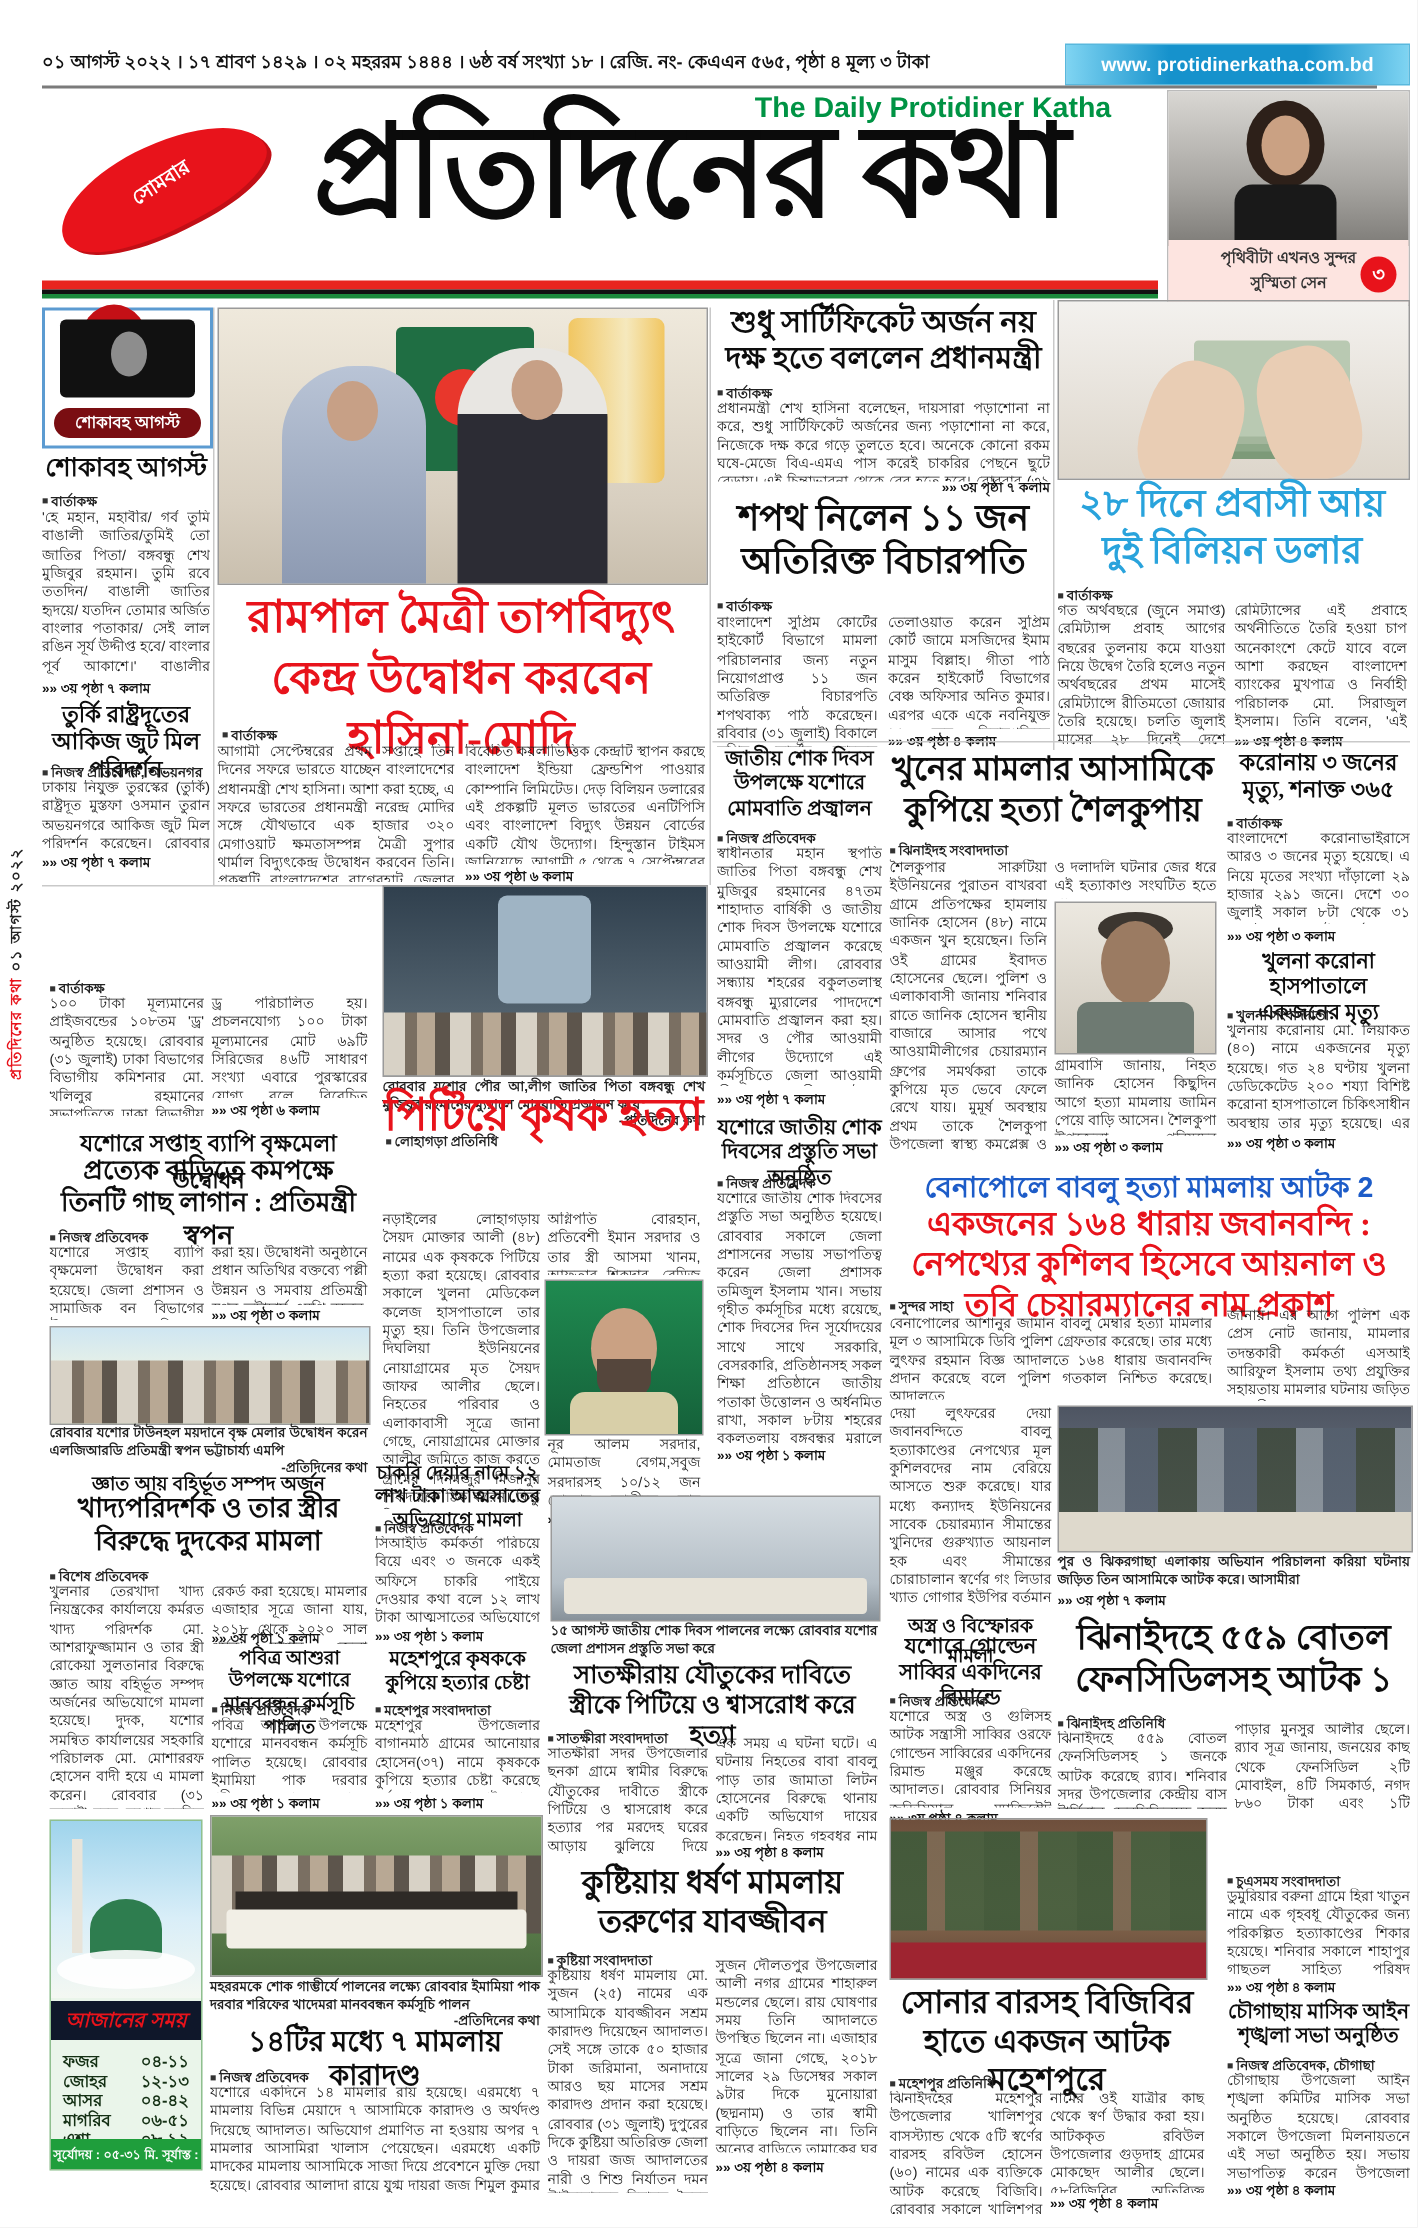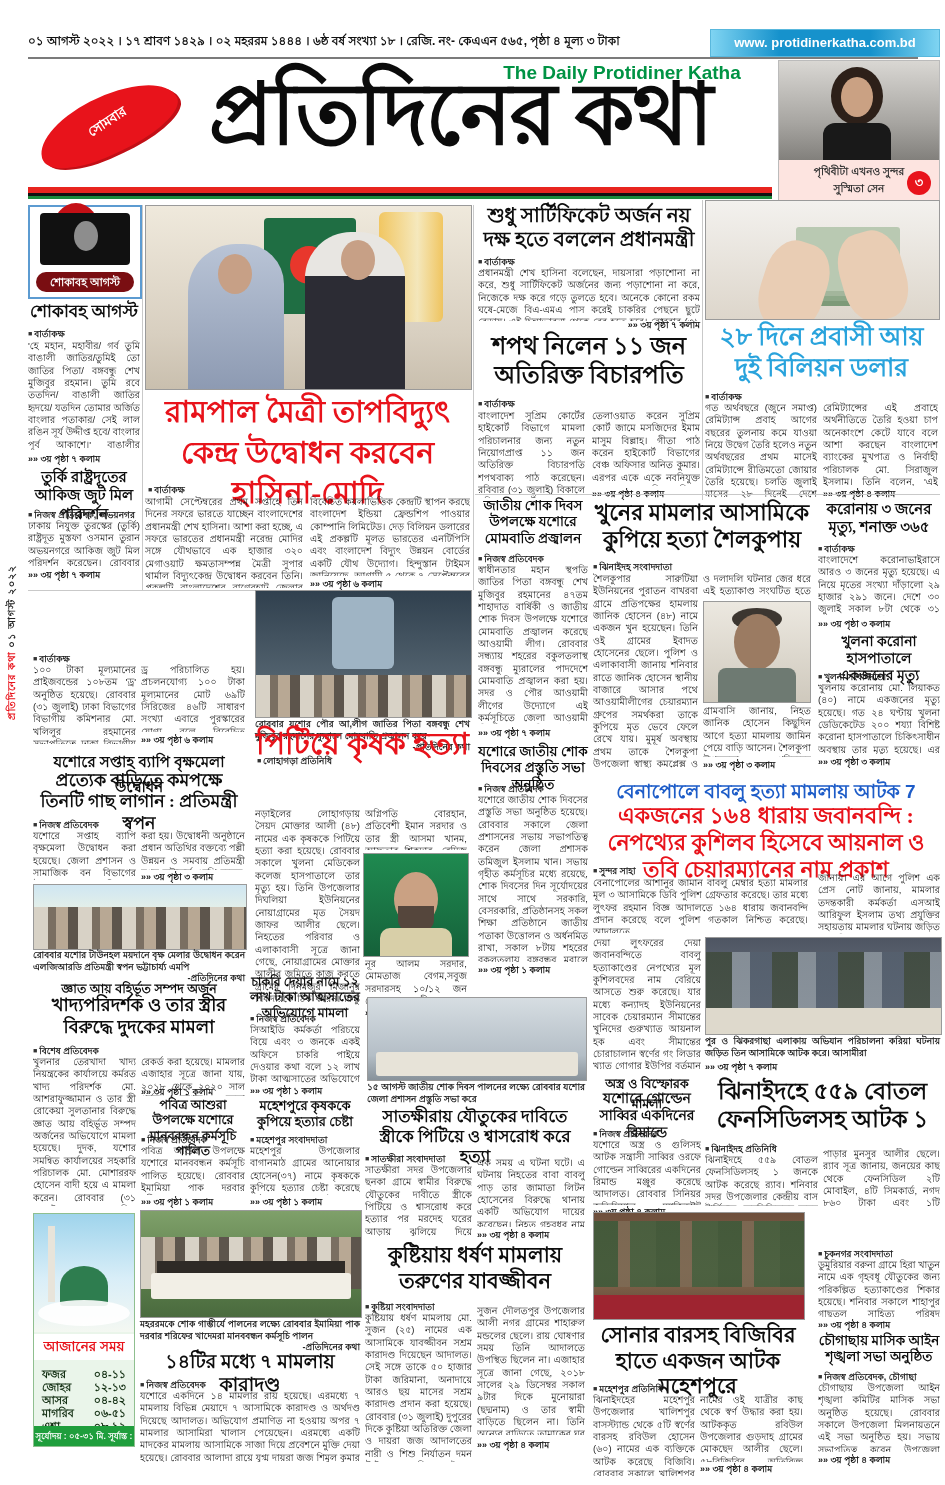--- a/index.html
+++ b/index.html
@@ -62,22 +62,22 @@
   .badge-face{position:absolute;left:34px;top:8px;width:24px;height:30px;border-radius:50%;background:#8d8d8d;}
   #badge-ribbon{position:absolute;left:6px;bottom:5px;right:6px;height:20px;background:#7a0e12;
                 border-radius:10px;color:#fff;font-size:11px;font-weight:bold;text-align:center;line-height:20px;}
   
   #azan{border:1px solid #8fbf8f;background:#eaf5ea;}
   #azan-photo{position:absolute;left:0;top:0;right:0;height:118px;
      background:linear-gradient(180deg,#9fd4ec,#d9eef8 55%,#f4f8f2);}
   .dome{position:absolute;left:26px;top:52px;width:48px;height:40px;border-radius:50% 50% 8% 8%;background:#2e7d4f;}
   .minaret{position:absolute;left:14px;top:12px;width:7px;height:76px;background:#e8e4da;}
   .cloud{position:absolute;left:4px;top:86px;width:92px;height:26px;border-radius:50%;background:#fff;opacity:.9;}
-  #azan-title{position:absolute;left:0;right:0;top:120px;height:26px;background:#ffffff;
-              color:#e8131b;font-size:13.5px;font-weight:bold;text-align:center;line-height:26px;}
+  #azan-title{position:absolute;left:0;right:0;top:120px;height:26px;background:#0f172a;
+              color:#e8131b;font-size:13.5px;font-weight:bold;text-align:center;line-height:26px;font-style:italic;}
   .azan-row{position:absolute;left:8px;right:8px;height:13px;font-size:11px;font-weight:bold;color:#143014;}
   .azan-row .t{float:right;}
   #azan-foot{position:absolute;left:0;right:0;bottom:0;height:20px;background:#1f9e3c;color:#fff;
              font-size:8.5px;font-weight:bold;text-align:center;line-height:20px;}
   
   #ph-main{background:linear-gradient(180deg,#efe9dc,#d8cfc0 70%,#c9bfae);}
   .bd-flag{position:absolute;left:118px;top:12px;width:92px;height:96px;background:#1f6e43;border-radius:4px;}
   .bd-flag div{position:absolute;left:26px;top:28px;width:38px;height:38px;border-radius:50%;background:#e8372c;}
   .in-flag{position:absolute;right:28px;top:6px;width:64px;height:110px;
            background:linear-gradient(90deg,#f2c14d,#f7e9b8 60%,#f2c14d);border-radius:6px;opacity:.85;}
@@ -304,21 +304,21 @@
   <div class="abs hl" style="left:250px;top:975px;width:110px;font-size:12.5px;">চাকরি দেয়ার নামে ১২ লাখ টাকা আত্মসাতের অভিযোগে মামলা</div>
   <div class="abs byline" style="left:250px;top:1012px;">নিজস্ব প্রতিবেদক</div>
   <div class="abs body" style="left:250px;top:1024px;width:110px;height:60px;">সিআইডি কর্মকর্তা পরিচয়ে বিয়ে এবং ৩ জনকে একই অফিসে চাকরি পাইয়ে দেওয়ার কথা বলে ১২ লাখ টাকা আত্মসাতের অভিযোগে মোস্তাক হোসেন রাজ ওরফে বিল্লাল হোসেন নামে এক ব্যক্তির বিরুদ্ধে</div>
   <div class="abs jump" style="left:250px;top:1084px;width:110px;text-align:left;">»» ৩য় পৃষ্ঠা ১ কলাম</div>
 
   <div class="abs hl" style="left:250px;top:1098px;width:110px;font-size:13px;">মহেশপুরে কৃষককে কুপিয়ে হত্যার চেষ্টা</div>
   <div class="abs byline" style="left:250px;top:1133px;">মহেশপুর সংবাদদাতা</div>
   <div class="abs body" style="left:250px;top:1145px;width:110px;height:50px;">মহেশপুর উপজেলার বাগানমাঠ গ্রামের আনোয়ার হোসেন(৩৭) নামে কৃষককে কুপিয়ে হত্যার চেষ্টা করেছে দুর্বৃত্তরা। ২৬ জুলাই রাতে উপজেলার বাগানমাঠ গ্রামে তাকে কুপিয়ে মারাত্মক জখম করা হয়।</div>
   <div class="abs jump" style="left:250px;top:1195px;width:110px;text-align:left;">»» ৩য় পৃষ্ঠা ১ কলাম</div>
 
-  <div class="abs kick dblue" style="left:590px;top:777px;width:352px;font-size:19px;color:#1d5cc8;">বেনাপোলে বাবলু হত্যা মামলায় আটক 7</div>
+  <div class="abs kick dblue" style="left:590px;top:777px;width:352px;font-size:19px;color:#1d5cc8;">বেনাপোলে বাবলু হত্যা মামলায় আটক 2</div>
   <div class="abs hl red" style="left:590px;top:803px;width:352px;font-size:22px;">একজনের ১৬৪ ধারায় জবানবন্দি : নেপথ্যের কুশিলব হিসেবে আয়নাল ও তবি চেয়ারম্যানের নাম প্রকাশ</div>
   <div class="abs byline" style="left:593px;top:864px;">সুন্দর সাহা</div>
   <div class="abs body" style="left:593px;top:877px;width:215px;height:56px;">বেনাপোলের আশানুর জামান বাবলু মেম্বার হত্যা মামলার মূল ৩ আসামিকে ডিবি পুলিশ গ্রেফতার করেছে। তার মধ্যে লুৎফর রহমান বিজ্ঞ আদালতে ১৬৪ ধারায় জবানবন্দি প্রদান করেছে বলে পুলিশ গতকাল নিশ্চিত করেছে। আদালতে</div>
   <div class="abs body" style="left:818px;top:872px;width:122px;height:62px;">জানায়। এর আগে পুলিশ এক প্রেস নোট জানায়, মামলার তদন্তকারী কর্মকর্তা এসআই আরিফুল ইসলাম তথ্য প্রযুক্তির সহায়তায় মামলার ঘটনায় জড়িত আসামীর অবস্থান সনাক্ত করেন। গতকাল যশোর জেলার মনিরাম-</div>
   <div class="abs body" style="left:593px;top:937px;width:108px;height:132px;">দেয়া লুৎফরের দেয়া জবানবন্দিতে বাবলু হত্যাকাণ্ডের নেপথ্যের মূল কুশিলবদের নাম বেরিয়ে আসতে শুরু করেছে। যার মধ্যে কন্যাদহ ইউনিয়নের সাবেক চেয়ারম্যান সীমান্তের খুনিদের গুরুখ্যাত আয়নাল হক এবং সীমান্তের চোরাচালান স্বর্ণের গং লিডার খ্যাত গোগার ইউপির বর্তমান চেয়ারম্যান তবিবর রহমান ওরফে তবি অন্যতম বলে জানা গেছে। এদিকে, ডিবি পুলিশ ইতোপূর্বে আটক হাকিম এবং আদালতে স্যারেন্ডার করা আশানুরের রিমান্ড আবেদন করেছে। আজ আপার এবং কশিম উদ্দিনের রিমান্ড আবেদন করা হবে বলে সূত্র</div>
   <div class="photo" id="ph-arrest" style="left:705px;top:937px;width:235px;height:96px;">
     <div class="arrest-row"></div>
     <div class="arrest-table"></div>
   </div>
   <div class="abs cap" style="left:705px;top:1036px;width:235px;">পুর ও ঝিকরগাছা এলাকায় অভিযান পরিচালনা করিয়া ঘটনায় জড়িত তিন আসামিকে আটক করে। আসামীরা</div>
@@ -338,21 +338,21 @@
   <div class="photo" id="ph-bgb" style="left:593px;top:1212px;width:210px;height:106px;">
     <div class="bgb-row"></div>
     <div class="bgb-table"></div>
   </div>
   <div class="abs hl" style="left:593px;top:1323px;width:210px;font-size:21px;">সোনার বারসহ বিজিবির হাতে একজন আটক মহেশপুরে</div>
   <div class="abs byline" style="left:593px;top:1382px;">মহেশপুর প্রতিনিধি</div>
   <div class="abs body" style="left:593px;top:1394px;width:102px;height:82px;">ঝিনাইদহের মহেশপুর উপজেলার খালিশপুর বাসস্ট্যান্ড থেকে ৫টি স্বর্ণের বারসহ রবিউল হোসেন (৬০) নামের এক ব্যক্তিকে আটক করেছে বিজিবি। রোববার সকালে খালিশপুর বাজারে একটি যাত্রীবাহি বাসে তল্লাশি করে রবিউল ইসলাম</div>
   <div class="abs body" style="left:700px;top:1394px;width:103px;height:68px;">নামের ওই যাত্রীর কাছ থেকে স্বর্ণ উদ্ধার করা হয়। আটককৃত রবিউল উপজেলার গুড়দাহ গ্রামের মোকছেদ আলীর ছেলে। ৫৮বিজিবির অতিরিক্ত পরিচালক তসলিম মো: তাকের জানান, গোপন সংবাদের খালিশপুর থেকে</div>
   <div class="abs jump" style="left:700px;top:1462px;width:103px;text-align:left;">»» ৩য় পৃষ্ঠা ৪ কলাম</div>
 
-  <div class="abs byline" style="left:818px;top:1247px;">চুকনগর সংবাদদাতা</div>
+  <div class="abs byline" style="left:818px;top:1247px;">চুএসময সংবাদদাতা</div>
   <div class="abs body" style="left:818px;top:1259px;width:122px;height:58px;">ডুমুরিয়ার বরুনা গ্রামে হিরা খাতুন নামে এক গৃহবধূ যৌতুকের জন্য পরিকল্পিত হত্যাকাণ্ডের শিকার হয়েছে। শনিবার সকালে শাহাপুর গাছতল সাহিত্য পরিষদ কার্যালয়ে সংবাদ সম্মেলন করে এমন অভিযোগ করেছেন ওই গৃহবধূর</div>
   <div class="abs jump" style="left:818px;top:1318px;width:122px;text-align:left;">»» ৩য় পৃষ্ঠা ৪ কলাম</div>
 
   <div class="abs hl" style="left:818px;top:1333px;width:122px;font-size:13.5px;">চৌগাছায় মাসিক আইন শৃঙ্খলা সভা অনুষ্ঠিত</div>
   <div class="abs byline" style="left:818px;top:1370px;">নিজস্ব প্রতিবেদক, চৌগাছা</div>
   <div class="abs body" style="left:818px;top:1382px;width:122px;height:70px;">চৌগাছায় উপজেলা আইন শৃঙ্খলা কমিটির মাসিক সভা অনুষ্ঠিত হয়েছে। রোববার সকালে উপজেলা মিলনায়তনে এই সভা অনুষ্ঠিত হয়। সভায় সভাপতিত্ব করেন উপজেলা নির্বাহী কর্মকর্তা ইরুফা সুলতানা।</div>
   <div class="abs jump" style="left:818px;top:1453px;width:122px;text-align:left;">»» ৩য় পৃষ্ঠা ৪ কলাম</div>
 
   <div class="photo" id="ph-meet" style="left:367px;top:997px;width:218px;height:82px;">
     <div class="table"></div>

